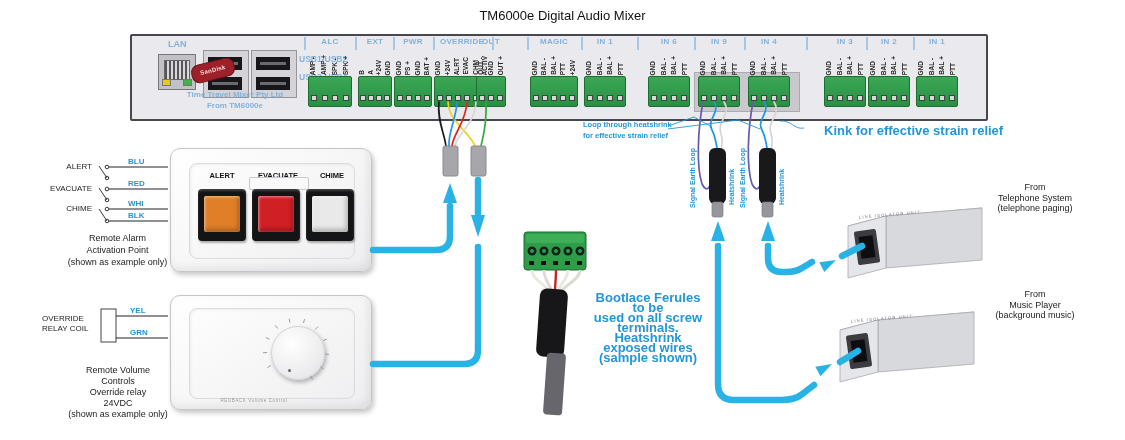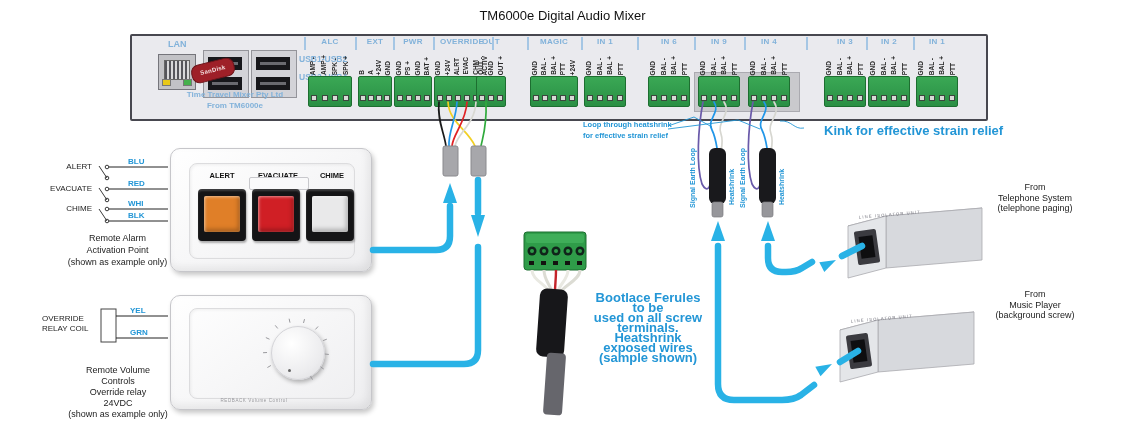--- a/index.html
+++ b/index.html
@@ -392,21 +392,21 @@
   <div class="abs ann" style="left:824px;top:123px;font-size:13px;z-index:6;white-space:nowrap;">Kink for effective strain relief</div>
 
   <div class="abs caption" style="left:973px;top:182px;width:124px;line-height:10.5px;">
     <div>From</div>
     <div>Telephone System</div>
     <div>(telephone paging)</div>
   </div>
   <div class="abs caption" style="left:973px;top:289px;width:124px;line-height:10.5px;">
     <div>From</div>
     <div>Music Player</div>
-    <div>(background screw)</div>
+    <div>(background music)</div>
   </div>
 
   <svg class="overlay" width="1125" height="440" viewBox="0 0 1125 440">
 
     <g class="schem">
       <path d="M109,167 H168" stroke="#222"></path>
         <path d="M109,189 H168" stroke="#222"></path>
       <path d="M109,209 H168" stroke="#222"></path>
         <path d="M109,221 H168" stroke="#222"></path>
       <circle cx="107" cy="167" r="1.8" fill="#fff"></circle>

